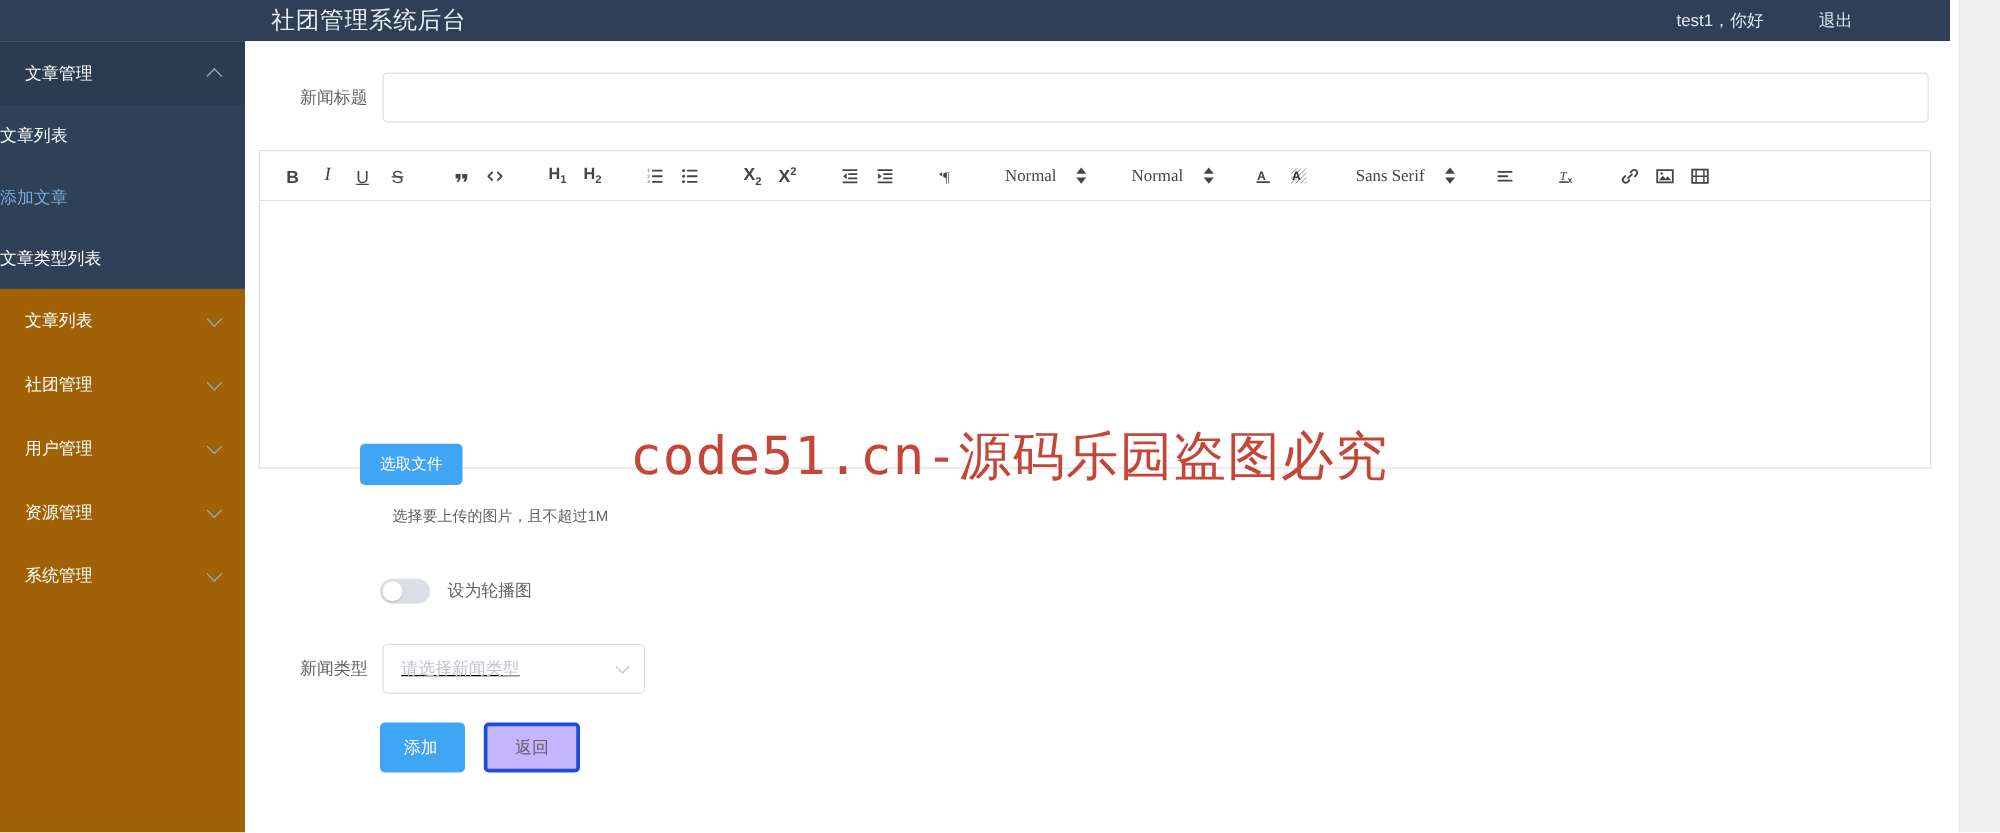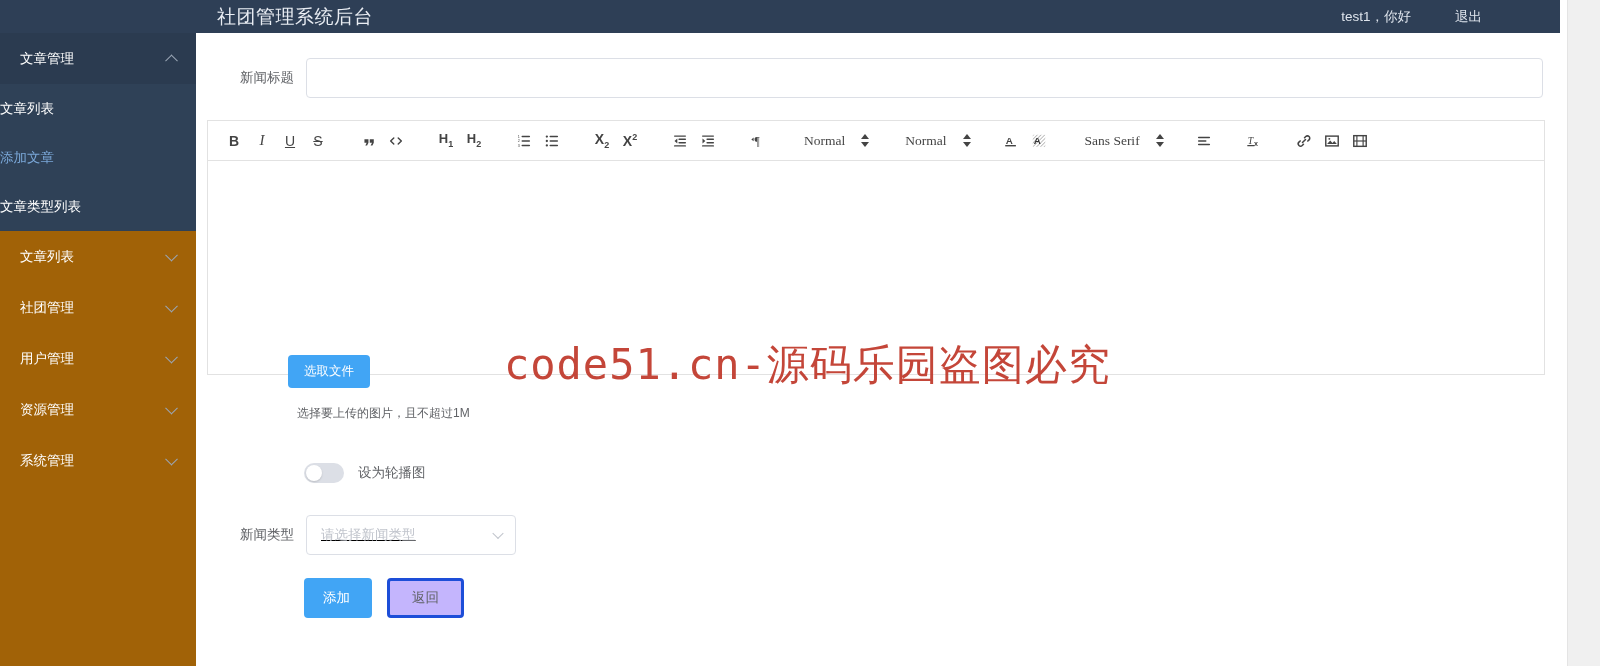--- a/index.html
+++ b/index.html
@@ -145,21 +145,21 @@
   }
 
   
   .upload-btn {
     position:absolute; left:92px; top:322px;
     background:#41a5f5; color:#ffffff; border:none; border-radius:4px;
     height:33px; padding:0 16px; font-size:12.5px; cursor:pointer;
     font-family:"Liberation Sans", sans-serif;
   }
   .upload-tip {
-    position:absolute; left:101px; top:372px;
+    position:absolute; left:118px; top:372px;
     font-size:12px; color:#606266; white-space:nowrap;
   }
 
   
   .switch-row {
     position:absolute; left:108px; top:430px;
     display:flex; align-items:center; gap:14px;
   }
   .switch {
     width:40px; height:20px; border-radius:10px;

